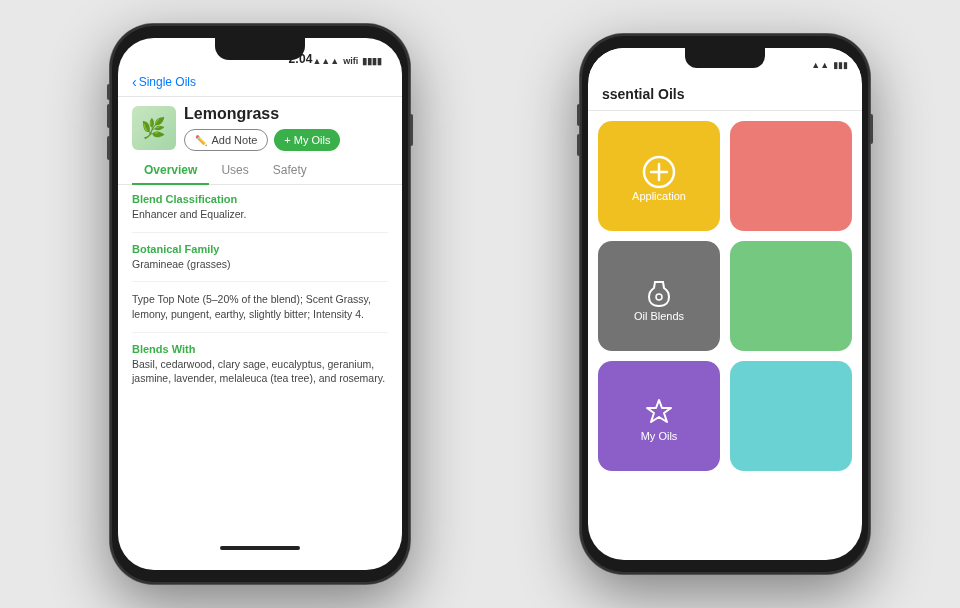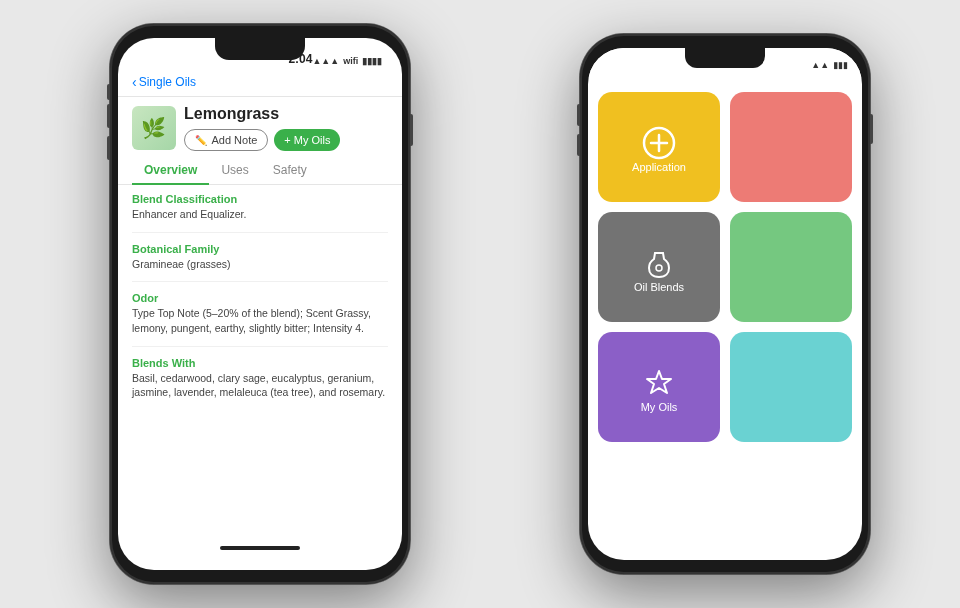--- a/index.html
+++ b/index.html
@@ -364,20 +364,21 @@
 
     <div class="screen">
       <div class="notch-back" style="position:absolute;top:0;left:50%;transform:translateX(-50%);width:80px;height:20px;background:#1a1a1a;border-radius:0 0 12px 12px;z-index:10;"></div>
 
       <div class="status-bar">
         <span class="wifi-icon">▲▲</span>
         <span class="battery-icon">▮▮▮</span>
       </div>
 
       <div class="screen-content">
+        <div class="back-header">ssential Oils</div>
 
         <div class="back-grid">
 
           <div class="grid-tile tile-yellow">
             <div class="tile-icon">
               <svg viewBox="0 0 36 36" fill="none" xmlns="http://www.w3.org/2000/svg">
                 <circle cx="18" cy="18" r="15" stroke="white" stroke-width="2.5"></circle>
                 <line x1="18" y1="10" x2="18" y2="26" stroke="white" stroke-width="2.5" stroke-linecap="round"></line>
                 <line x1="10" y1="18" x2="26" y2="18" stroke="white" stroke-width="2.5" stroke-linecap="round"></line>
               </svg>
@@ -480,21 +481,20 @@
         <div class="detail-sections">
           <div class="detail-section">
             <div class="section-title">Blend Classification</div>
             <div class="section-body">Enhancer and Equalizer.</div>
           </div>
           <div class="detail-section">
             <div class="section-title">Botanical Family</div>
             <div class="section-body">Gramineae (grasses)</div>
           </div>
           <div class="detail-section">
-            <div class="section-title">Odor</div>
             <div class="section-body">Type Top Note (5–20% of the blend); Scent Grassy, lemony, pungent, earthy, slightly bitter; Intensity 4.</div>
           </div>
           <div class="detail-section">
             <div class="section-title">Blends With</div>
             <div class="section-body">Basil, cedarwood, clary sage, eucalyptus, geranium, jasmine, lavender, melaleuca (tea tree), and rosemary.</div>
           </div>
         </div>
       </div>
 
       <div class="home-indicator"></div>

